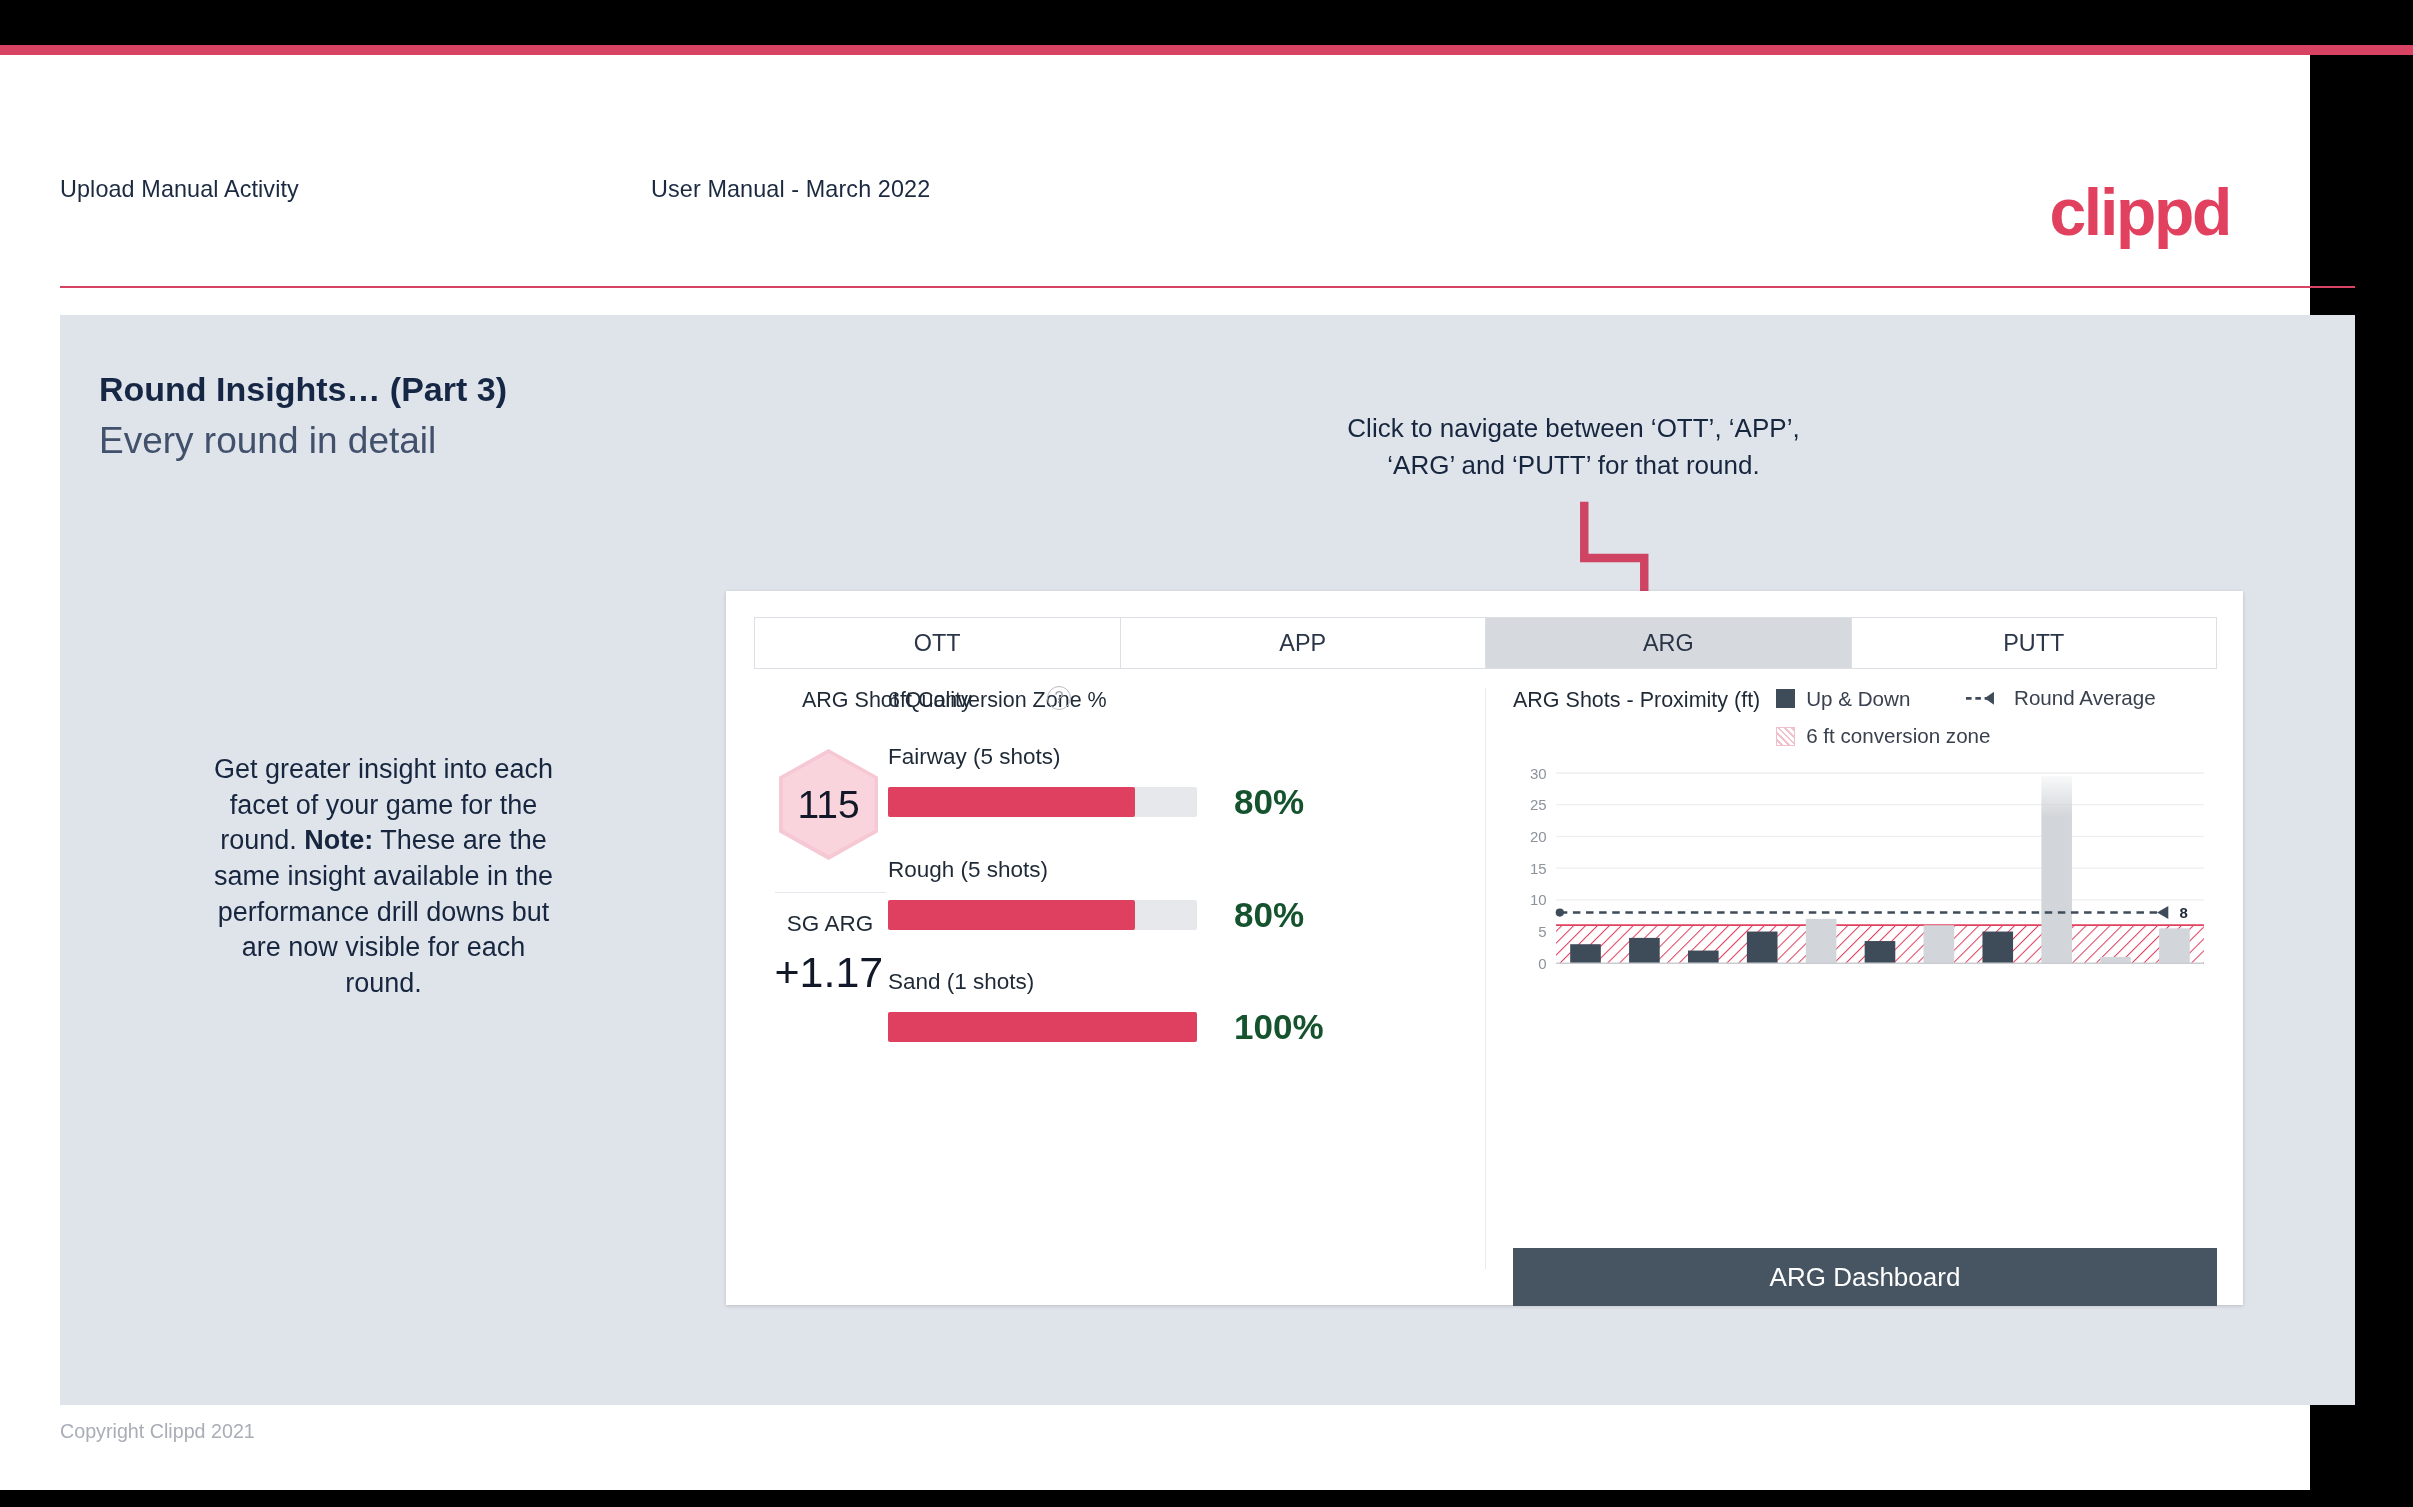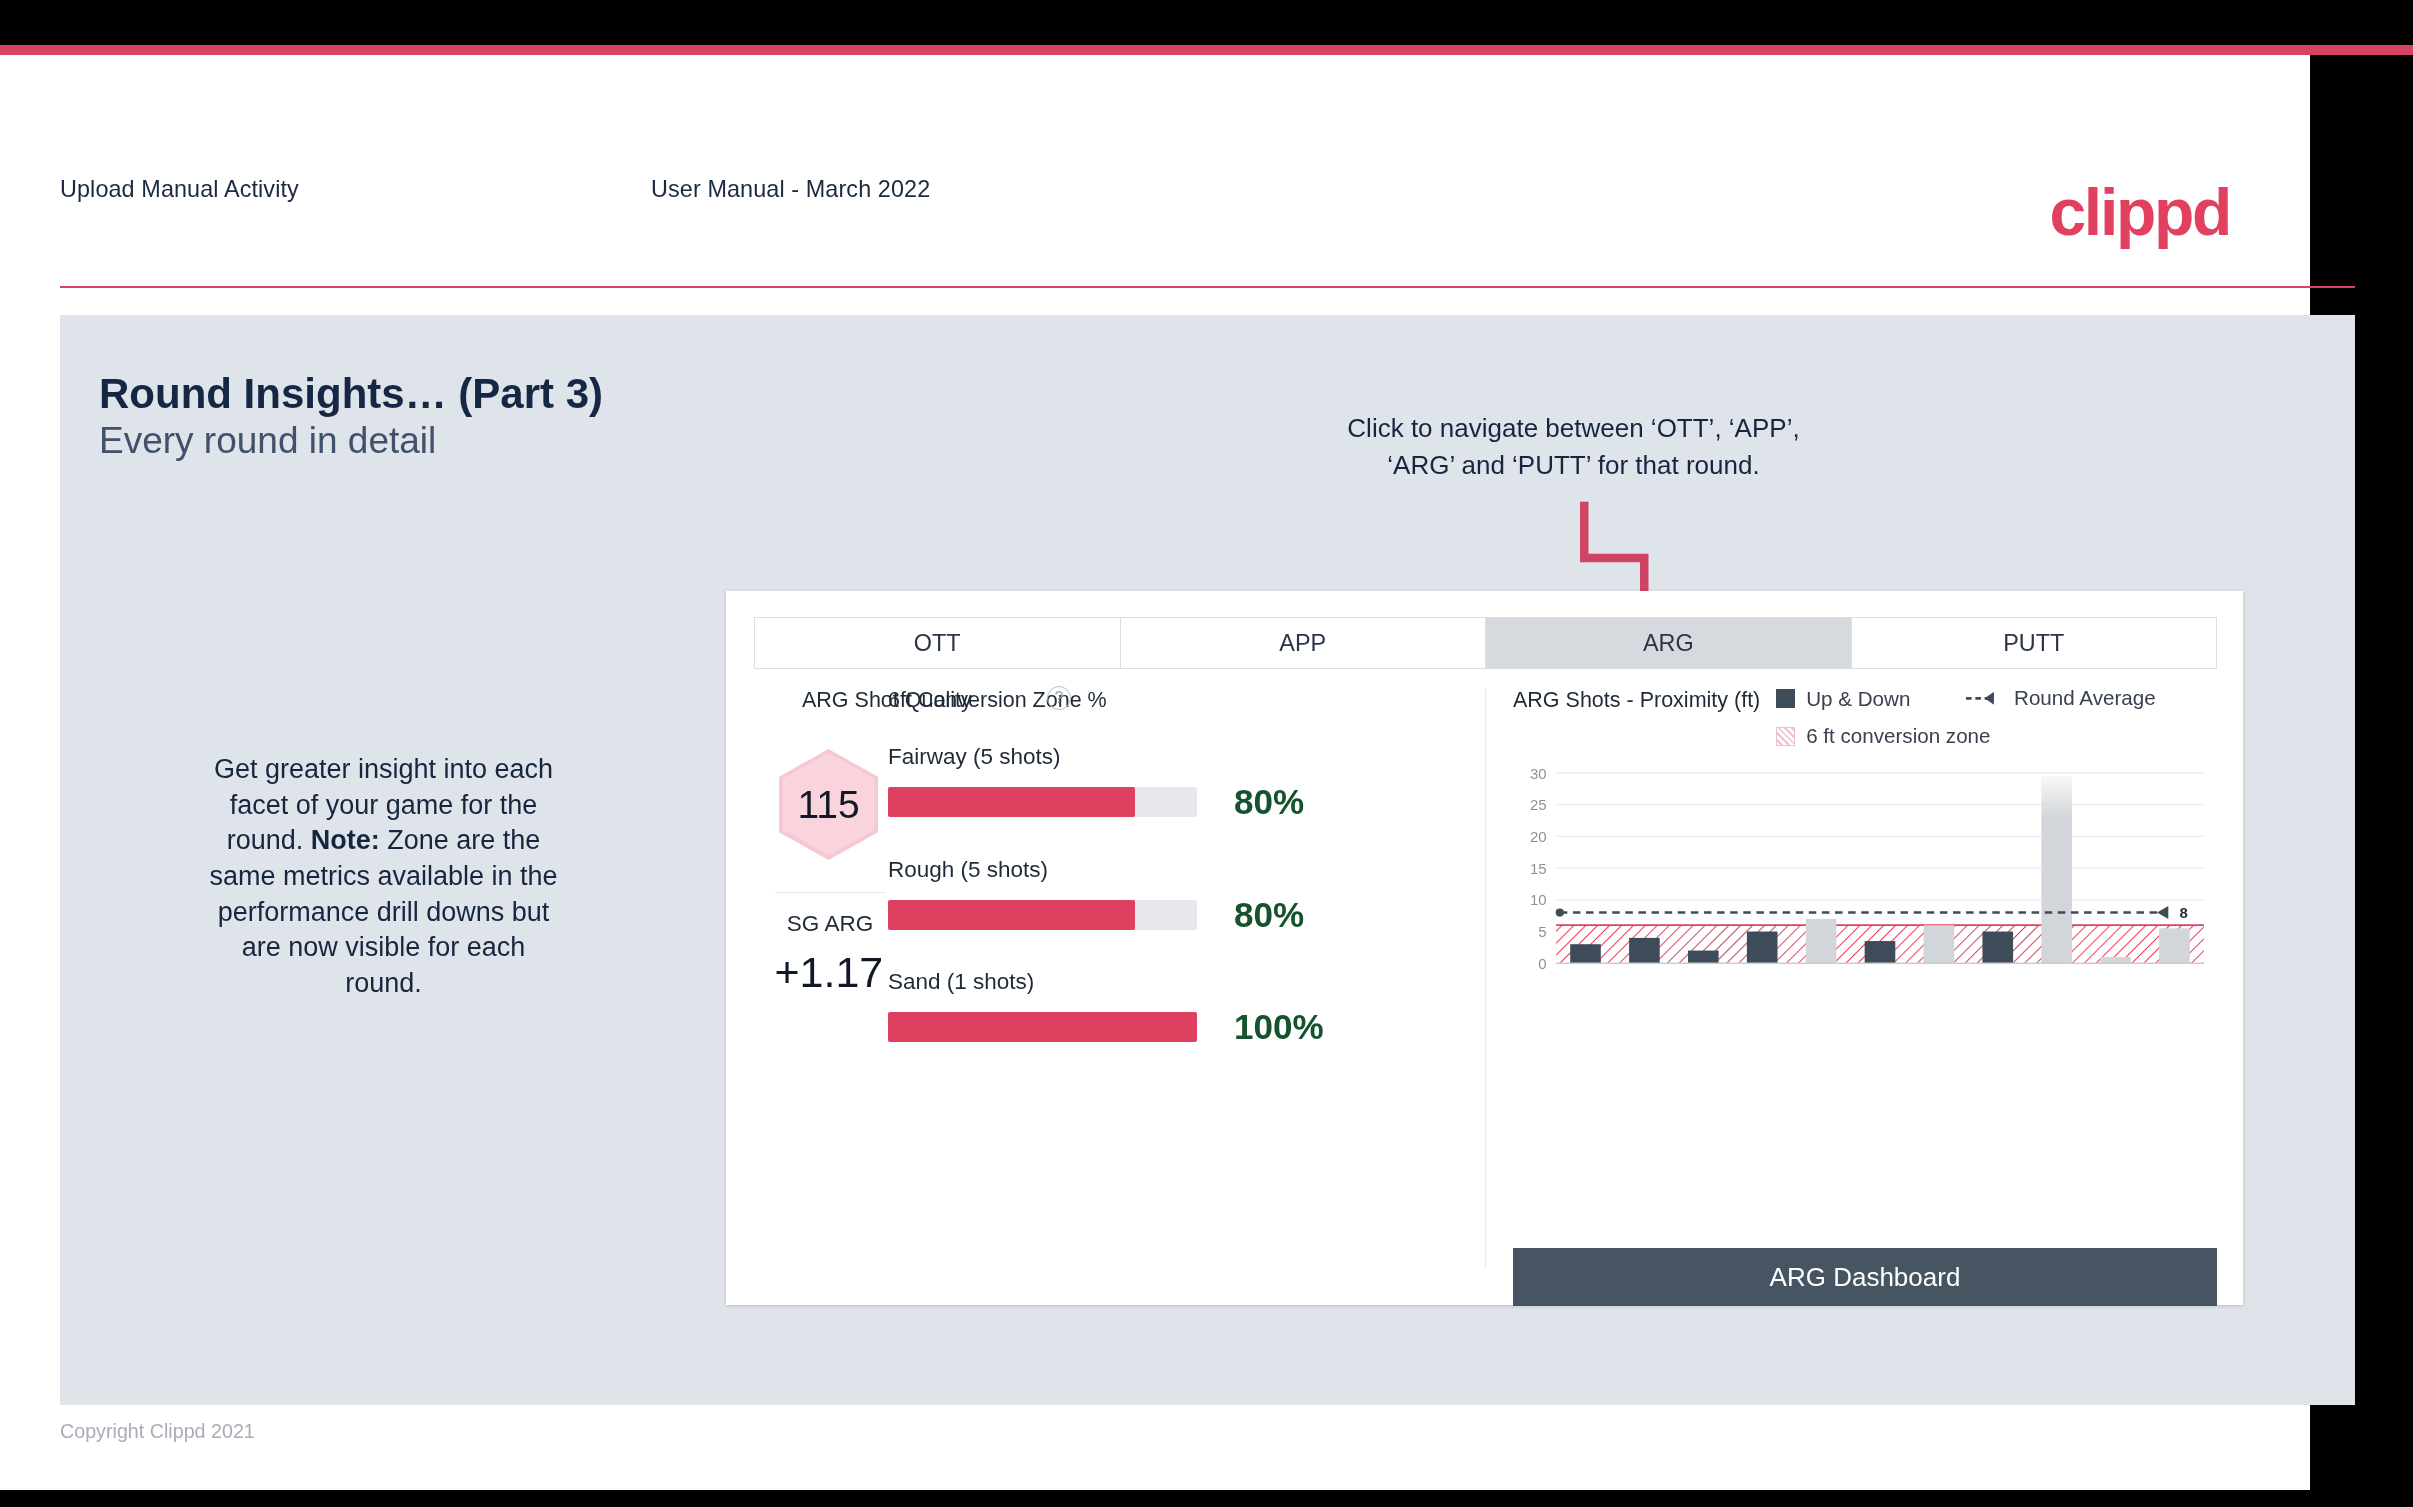--- a/index.html
+++ b/index.html
@@ -47,21 +47,21 @@
   }
   
   #body-panel {
     position: absolute;
     left: 60px; top: 270px;
     width: 2295px; height: 1090px;
     background: #dfe3ea;
   }
   #title-main {
     position: absolute; left: 99px; top: 325px;
-    font-size: 42px; font-weight: bold; color: #152744;
+    font-size: 34px; font-weight: bold; color: #152744;
     white-space: nowrap;
   }
   #title-sub {
     position: absolute; left: 99px; top: 375px;
     font-size: 37px; color: #41506b; white-space: nowrap;
   }
   #callout {
     position: absolute; left: 1255px; top: 365px;
     width: 637px;
     text-align: center;
@@ -195,21 +195,21 @@
 
   <div id="title-main">Round Insights… (Part 3)</div>
   <div id="title-sub">Every round in detail</div>
 
   <div id="callout">
     <div>Click to navigate between ‘OTT’, ‘APP’,</div>
     <div>‘ARG’ and ‘PUTT’ for that round.</div>
   </div>
 
   <div id="left-note">
-    <span>Get greater insight into each facet of your game for the round. </span><b>Note:</b><span> Zone are the same metrics available in the performance drill downs but are now visible for each round.</span>
+    <span>Get greater insight into each facet of your game for the round. </span><b>Note:</b><span> These are the same insight available in the performance drill downs but are now visible for each round.</span>
   </div>
 
   <div id="footer">Copyright Clippd 2021</div>
 
   <svg id="arrow-svg" width="150" height="120" viewBox="0 0 160 128">
     <path d="M 12,4 L 12,64 L 76,64 L 76,104" stroke="#cf4363" stroke-width="9" fill="none"></path>
     <path d="M 61,100 L 91,100 L 76,126 Z" fill="#cf4363"></path>
   </svg>
 
   <div id="app-card">

